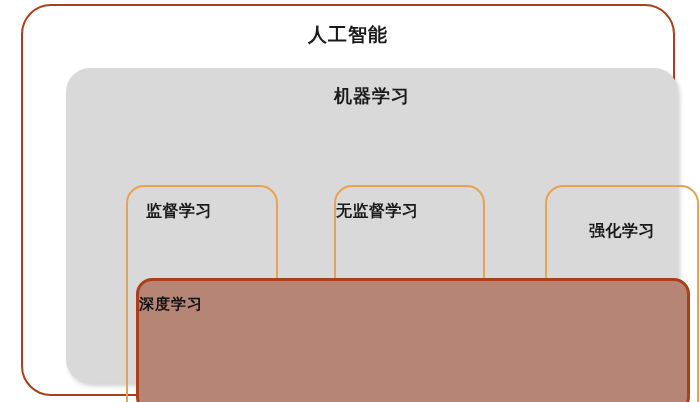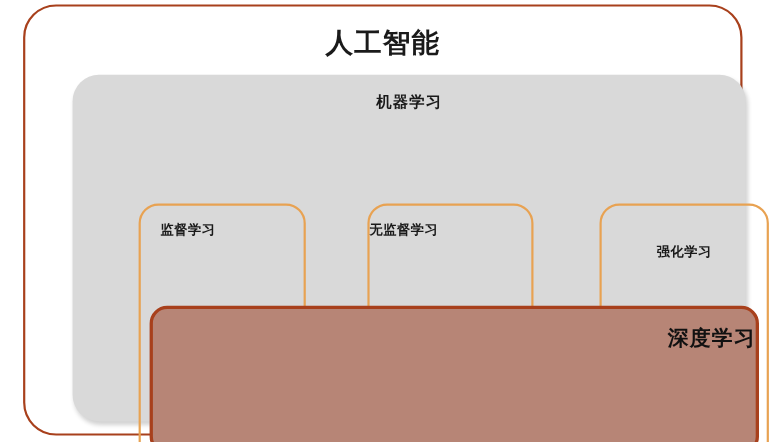--- a/index.html
+++ b/index.html
@@ -33,21 +33,21 @@
     border: 2.5px solid #a8401c;
     border-radius: 30px;
     background: #ffffff;
   }
   .ai-label {
     position: absolute;
     left: 0;
     right: 0;
     top: 16px;
     text-align: center;
-    font-size: 25px;
+    font-size: 19px;
     font-weight: bold;
     color: #1a1a1a;
     letter-spacing: 1px;
     white-space: nowrap;
   }
 
   
   .ml-box {
     position: absolute;
     left: 43px;
@@ -58,21 +58,21 @@
     background: #d9d9d9;
     border-radius: 24px;
     box-shadow: 2px 3px 4px rgba(0, 0, 0, 0.18);
   }
   .ml-label {
     position: absolute;
     left: 0;
     right: 0;
     top: 16px;
     text-align: center;
-    font-size: 14px;
+    font-size: 18px;
     font-weight: bold;
     color: #1a1a1a;
     letter-spacing: 1px;
     white-space: nowrap;
   }
 
   
   .sub-box {
     position: absolute;
     top: 117px;
@@ -82,21 +82,21 @@
     border-radius: 18px;
     background: transparent;
   }
   .sub-box.supervised      { left: 60px;  width: 152px; }
   .sub-box.unsupervised    { left: 268px; width: 151px; }
   .sub-box.reinforcement   { left: 479px; width: 154px; }
 
   .sub-label {
     position: absolute;
     top: 14px;
-    font-size: 12px;
+    font-size: 16px;
     font-weight: bold;
     color: #1a1a1a;
     letter-spacing: 0.5px;
     white-space: nowrap;
   }
   .sub-box.supervised    .sub-label { left: 18px; }
   .sub-box.unsupervised  .sub-label { left: 0; right: 0; }
   .sub-box.reinforcement .sub-label { left: 0; right: 0; text-align: center; margin-top: 20px; }
 
   
@@ -110,27 +110,26 @@
     background: #b78576;
     border: 3px solid #a8401c;
     border-radius: 16px;
     z-index: 5;
   }
   .dl-label {
     position: absolute;
     left: 0;
     right: 0;
     top: 14px;
-    text-align: right;
-    font-size: 19px;
+    text-align: left;
+    font-size: 15px;
     font-weight: bold;
     color: #111111;
     letter-spacing: 1px;
     white-space: nowrap;
-    padding-left: 31px;
   }
 </style>
 </head>
 <body>
 
 <div id="diagram-root">
 
   <div class="ai-box">
 
     <div class="ai-label">人工智能</div>

